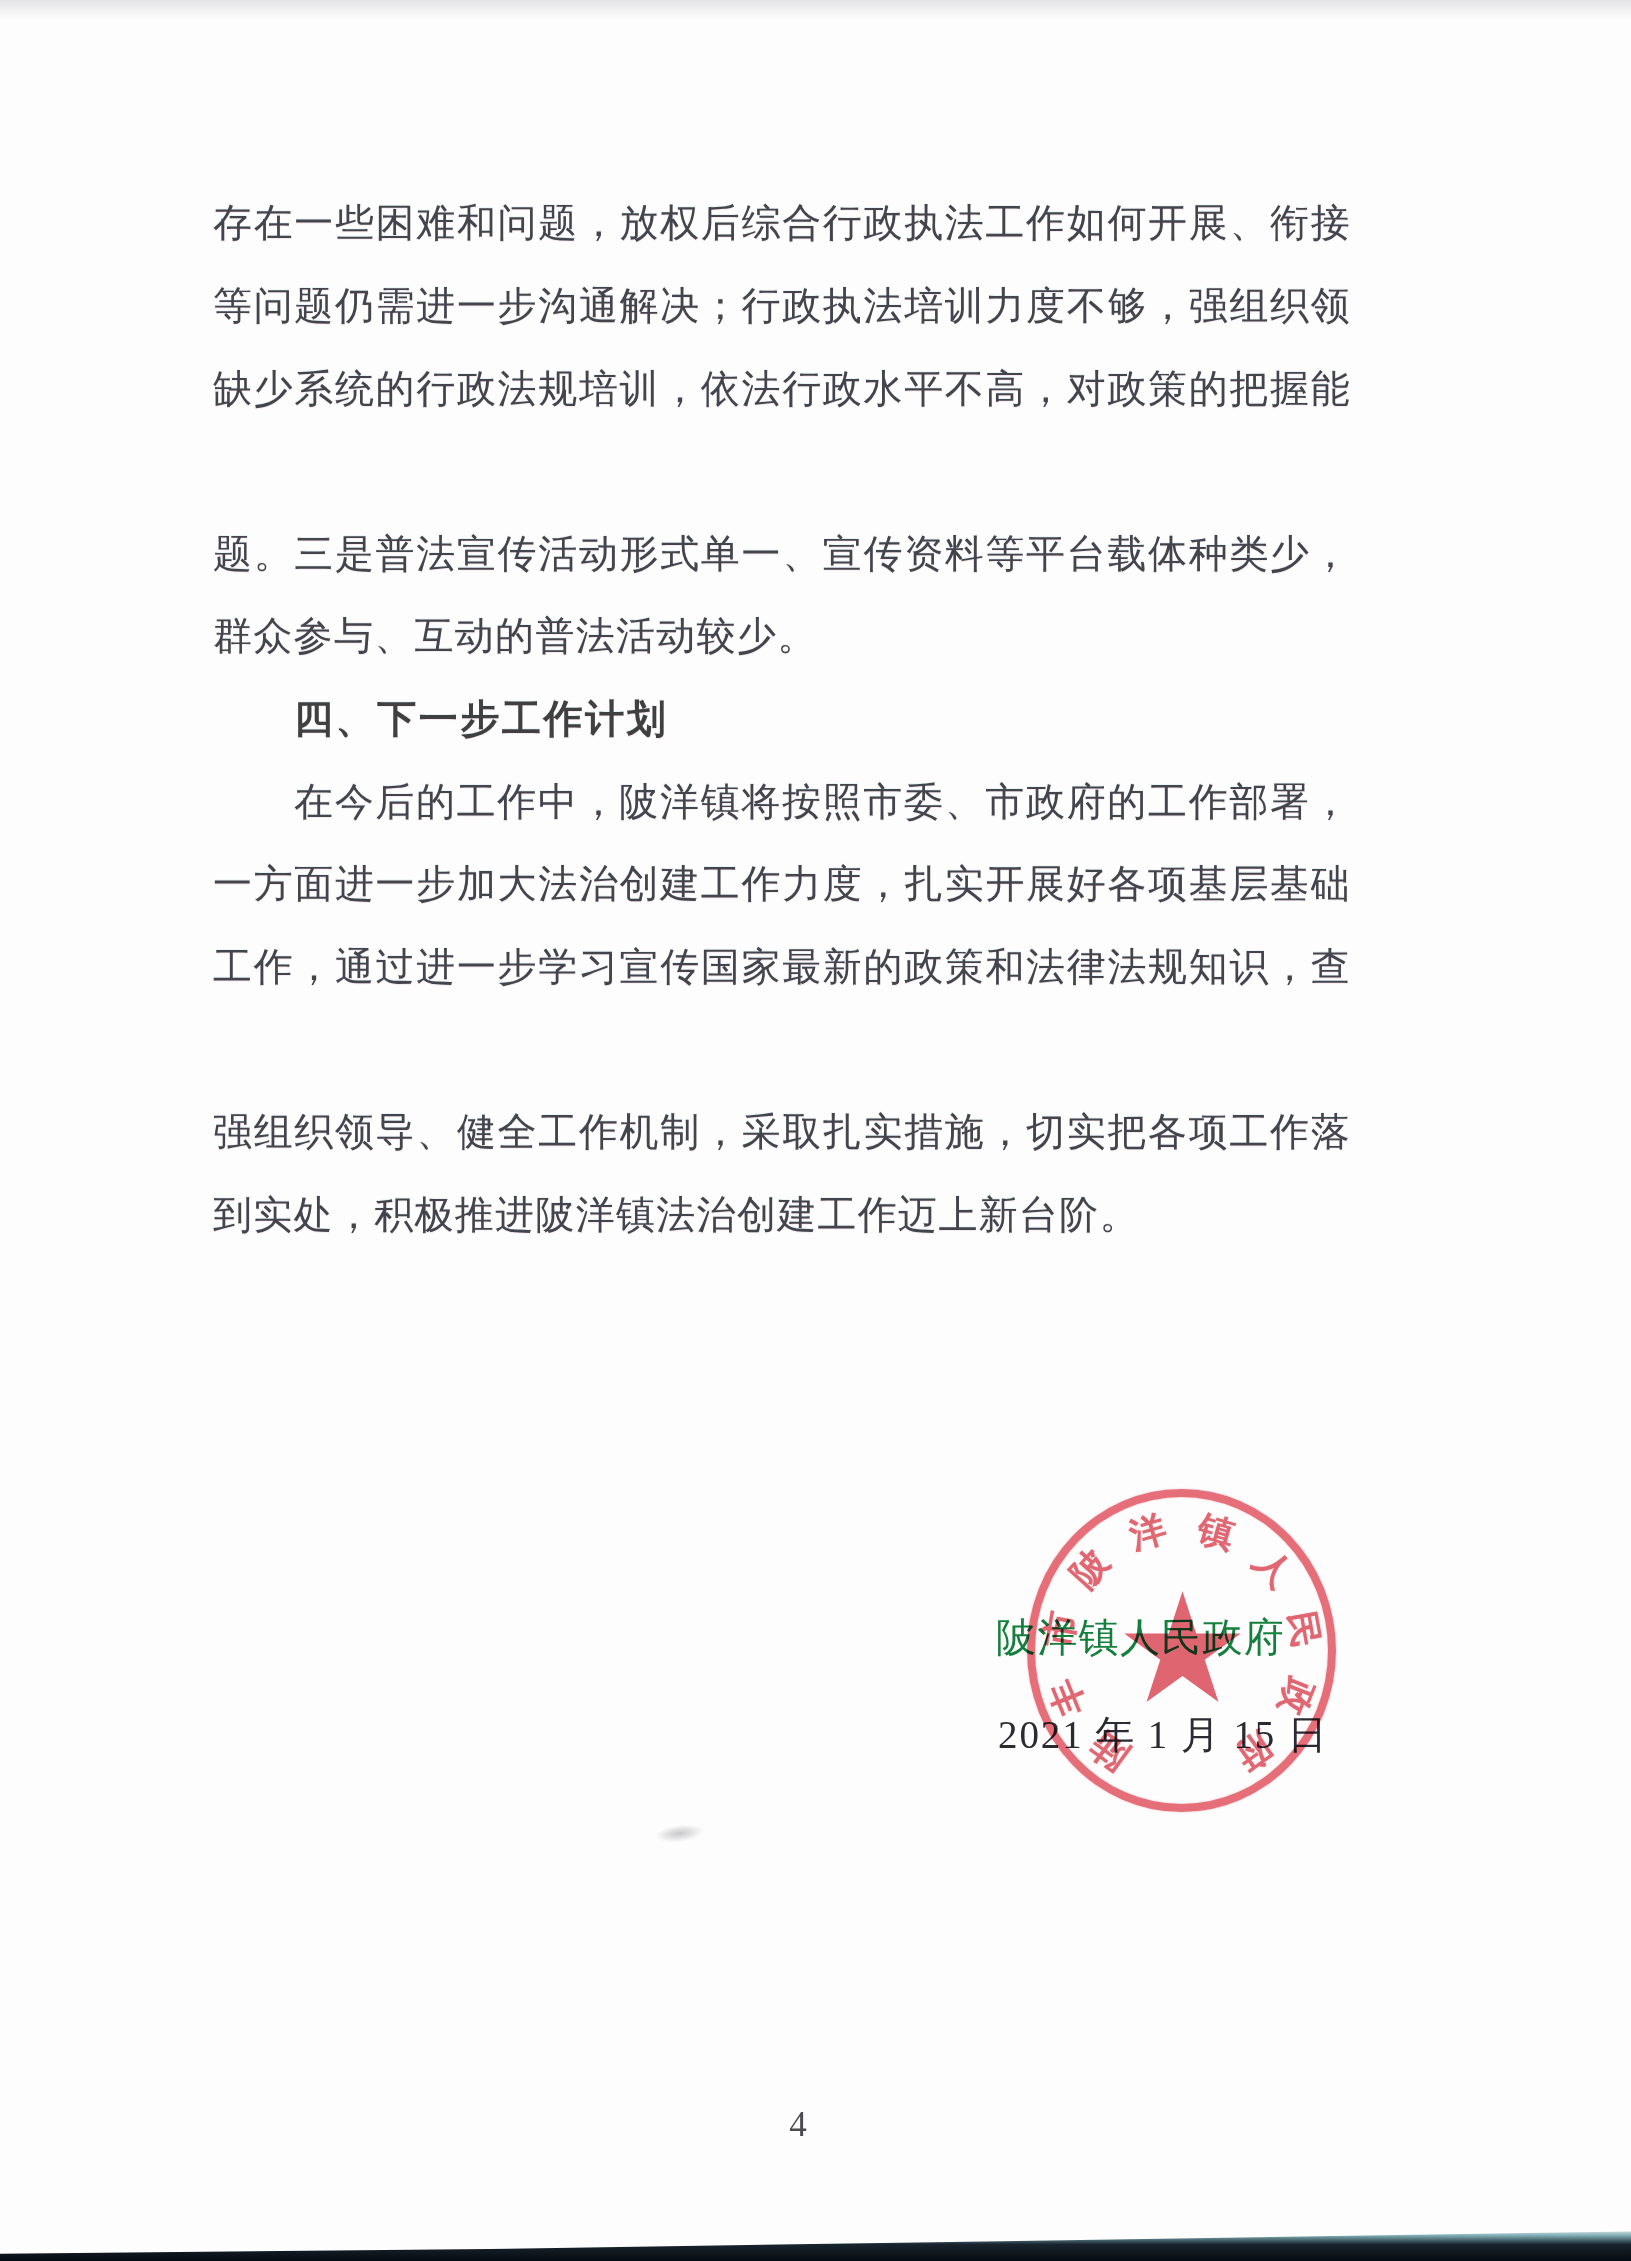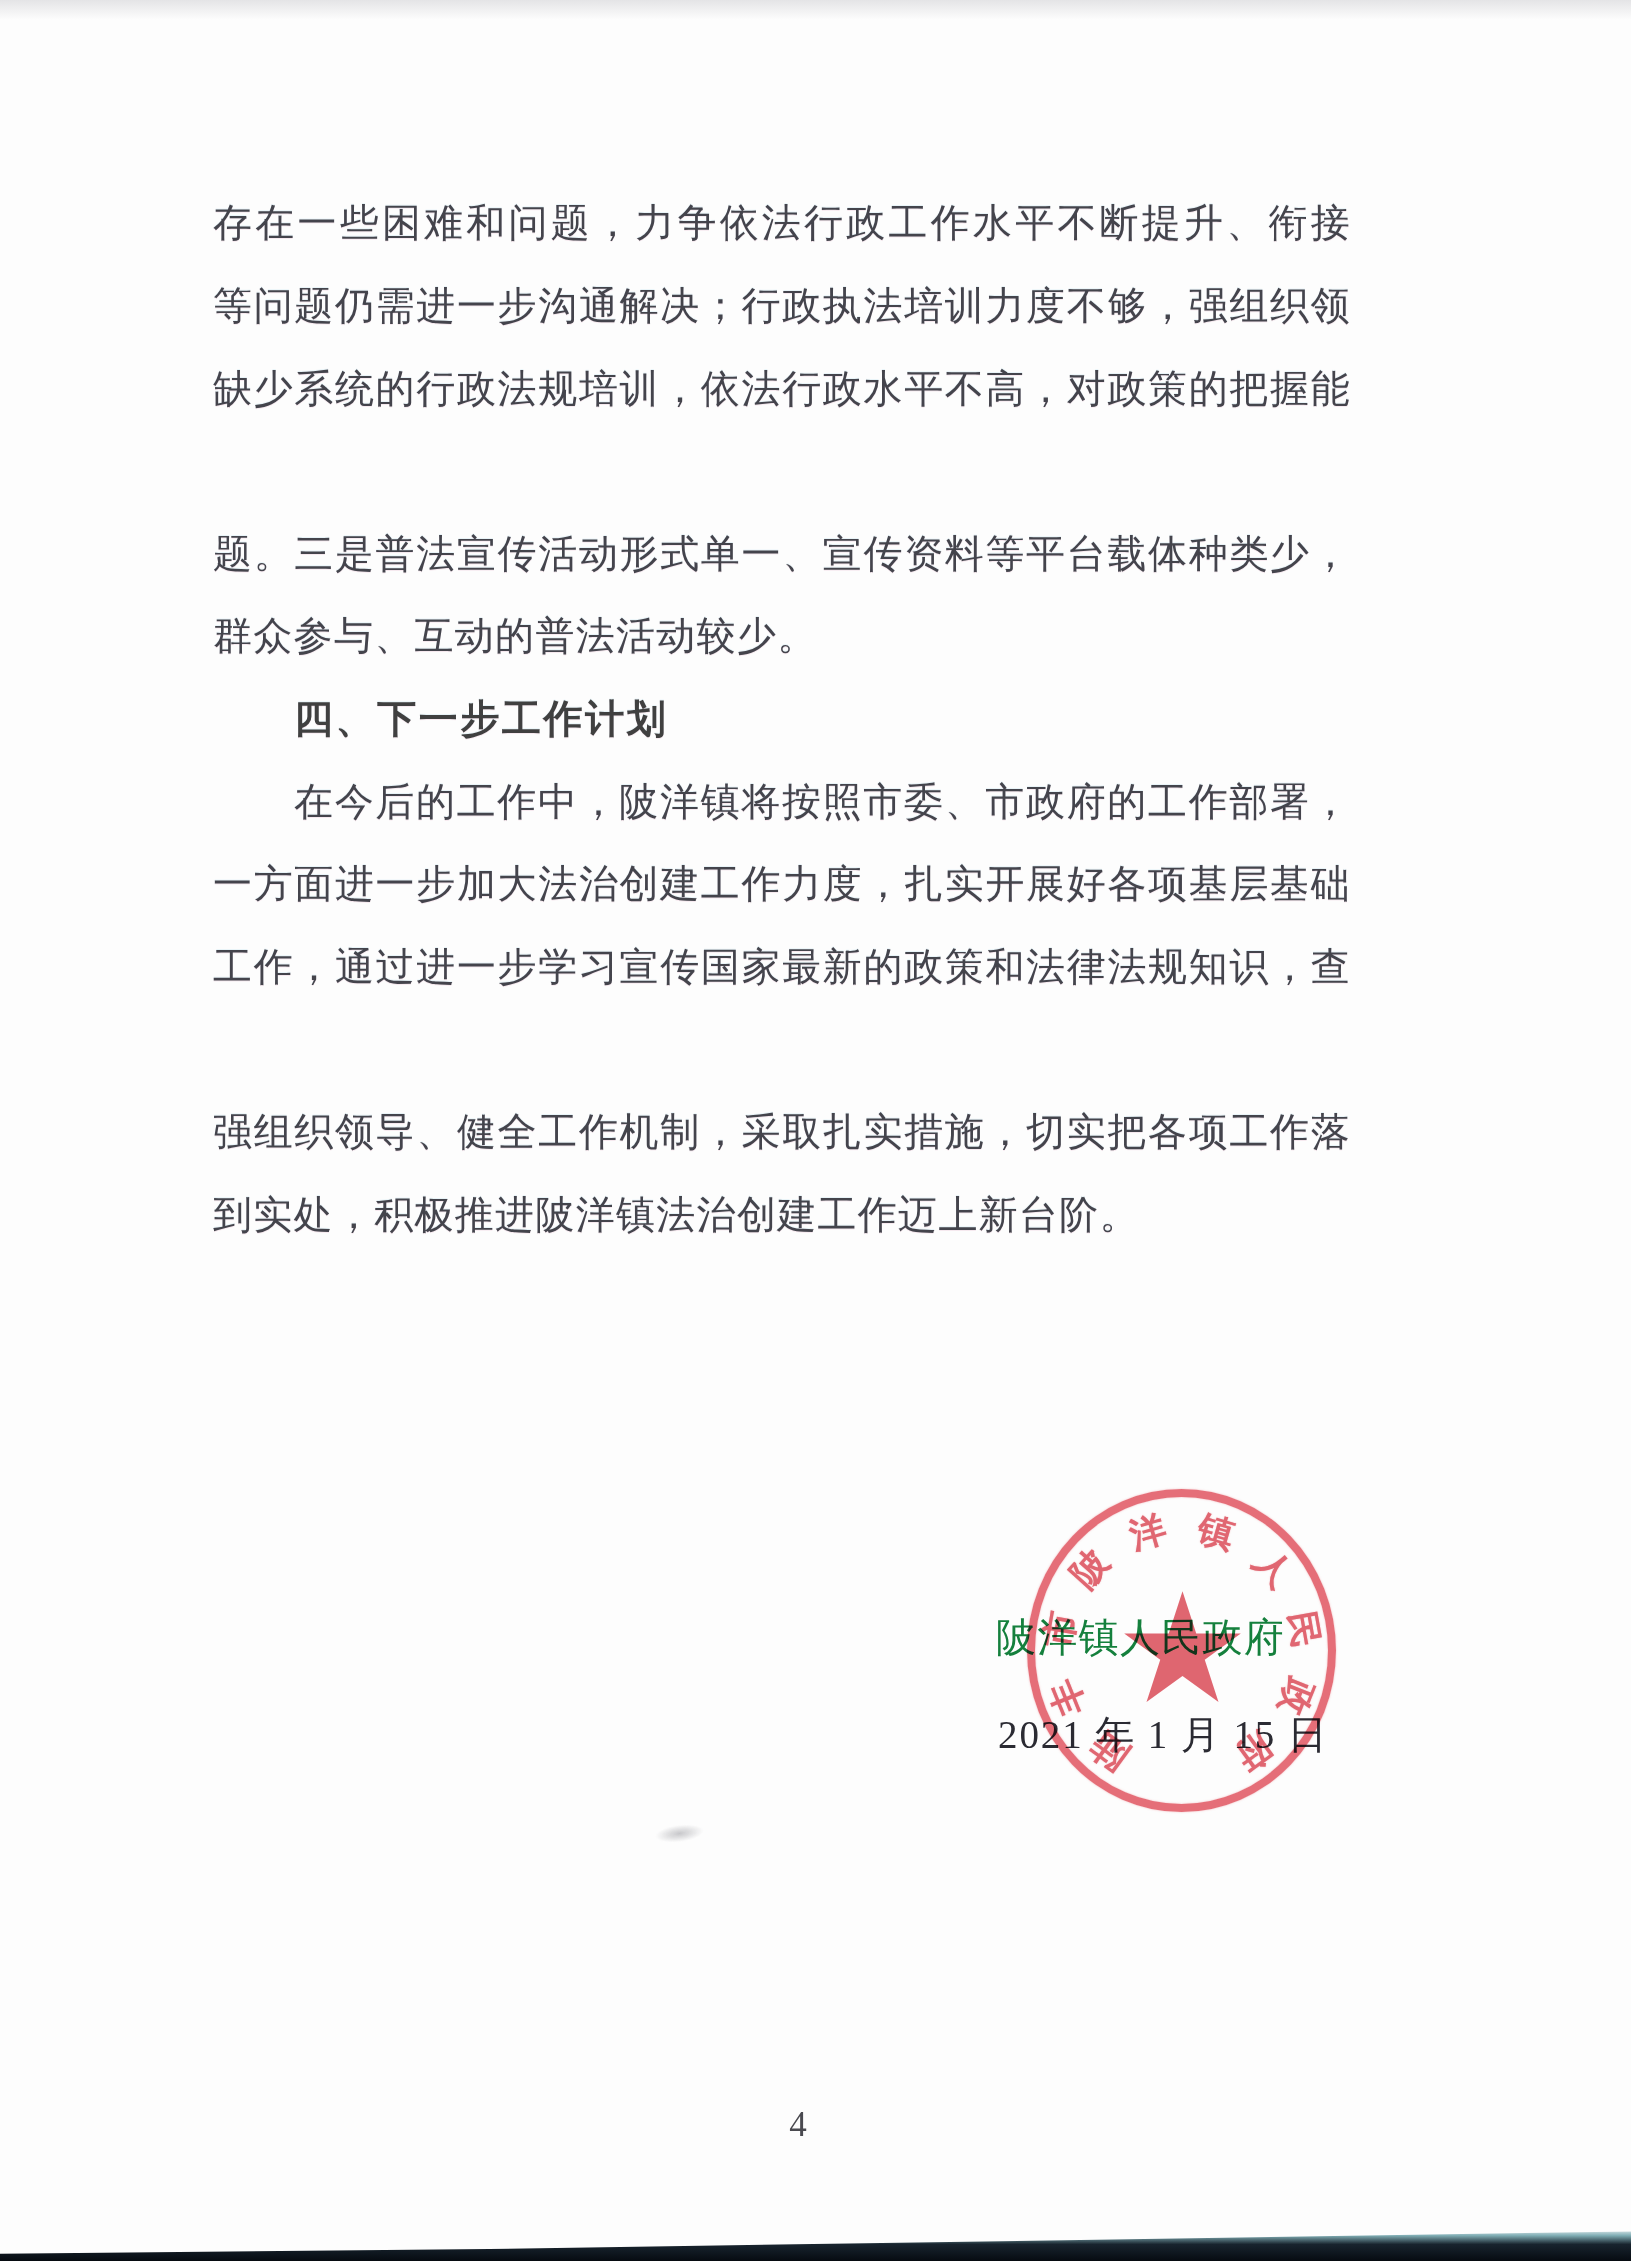--- a/index.html
+++ b/index.html
@@ -100,21 +100,21 @@
   }
 </style>
 </head>
 <body>
 
 <div class="page">
 
   <div class="scan-top-shade"></div>
 
   <div class="text-block">
-      <div class="textline justify" style="top: 181px;">存在一些困难和问题，力争依法行政工作水平不断提升、衔接</div>
+      <div class="textline justify" style="top: 181px;">存在一些困难和问题，放权后综合行政执法工作如何开展、衔接</div>
       <div class="textline justify" style="top: 264px;">等问题仍需进一步沟通解决；行政执法培训力度不够，强组织领导</div>
       <div class="textline justify" style="top: 347px;">缺少系统的行政法规培训，依法行政水平不高，对政策的把握能</div>
       <div class="textline justify" style="top: 512px;">题。三是普法宣传活动形式单一、宣传资料等平台载体种类少，</div>
       <div class="textline" style="top: 594px;">群众参与、互动的普法活动较少。</div>
       <div class="textline bold" style="top: 677px; padding-left: 81px; width: 1057px;">四、下一步工作计划</div>
       <div class="textline justify" style="top: 760px; padding-left: 81px; width: 1057px;">在今后的工作中，陂洋镇将按照市委、市政府的工作部署，</div>
       <div class="textline justify" style="top: 842px;">一方面进一步加大法治创建工作力度，扎实开展好各项基层基础</div>
       <div class="textline justify" style="top: 925px;">工作，通过进一步学习宣传国家最新的政策和法律法规知识，查</div>
       <div class="textline justify" style="top: 1090px;">强组织领导、健全工作机制，采取扎实措施，切实把各项工作落</div>
       <div class="textline" style="top: 1173px;">到实处，积极推进陂洋镇法治创建工作迈上新台阶。</div>

